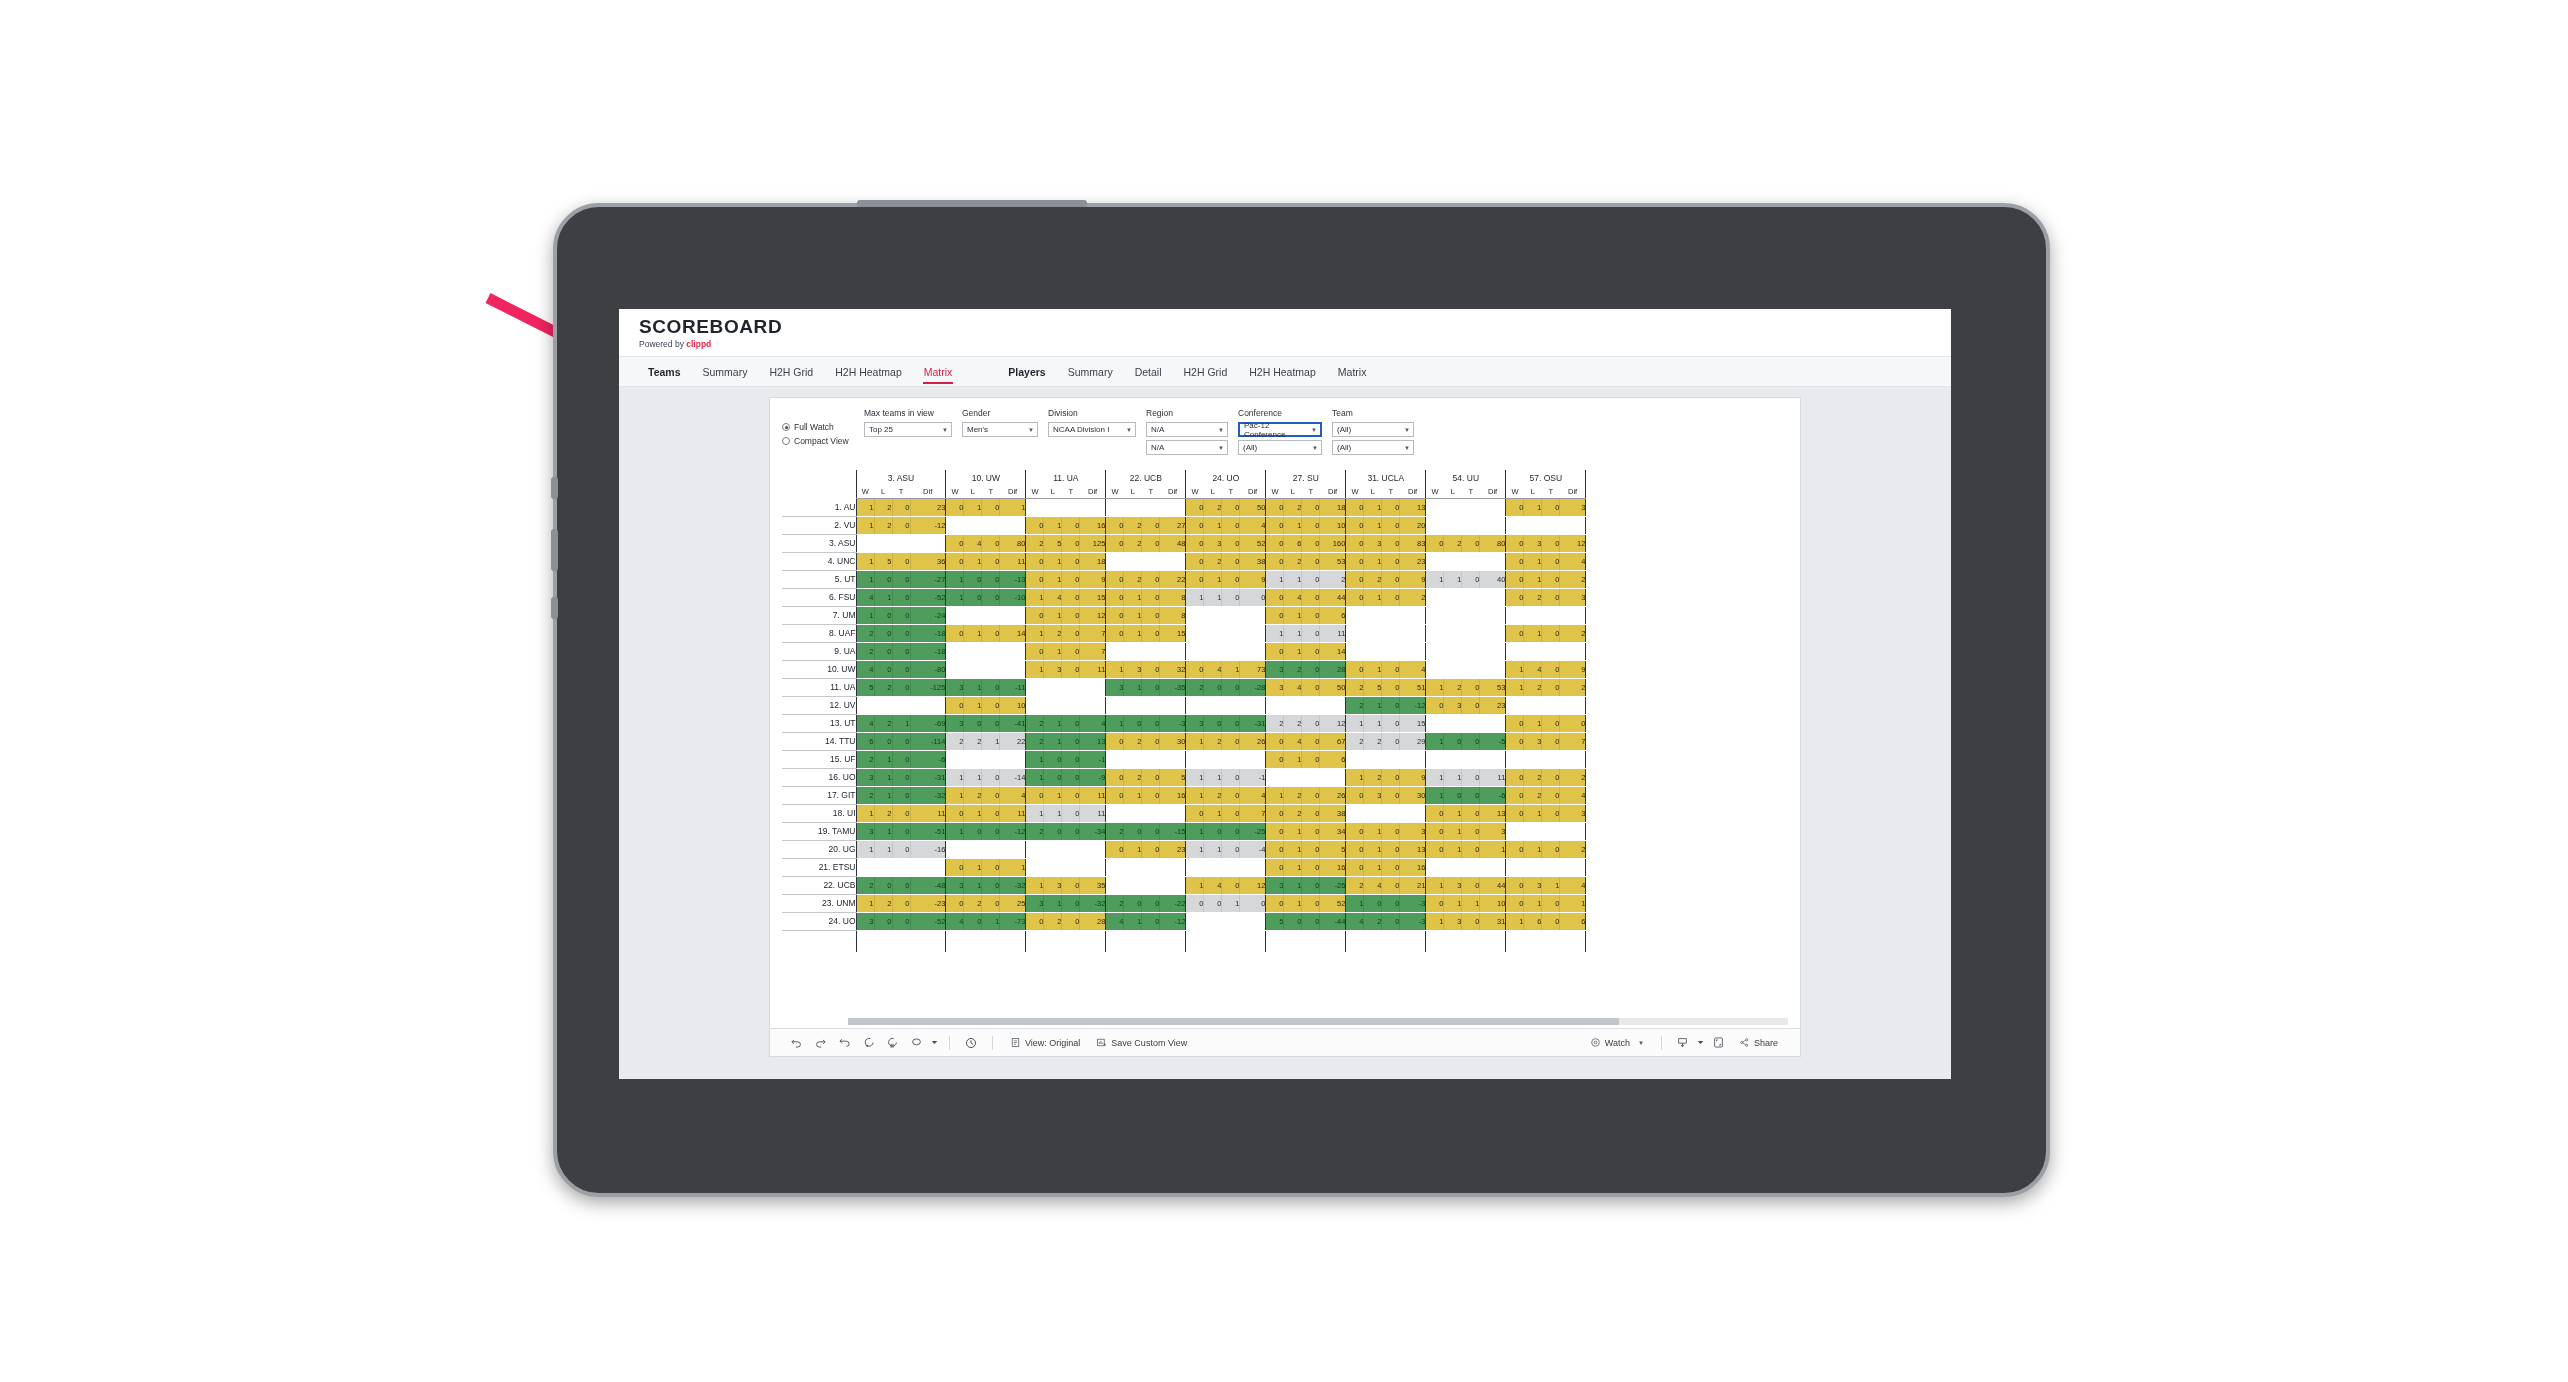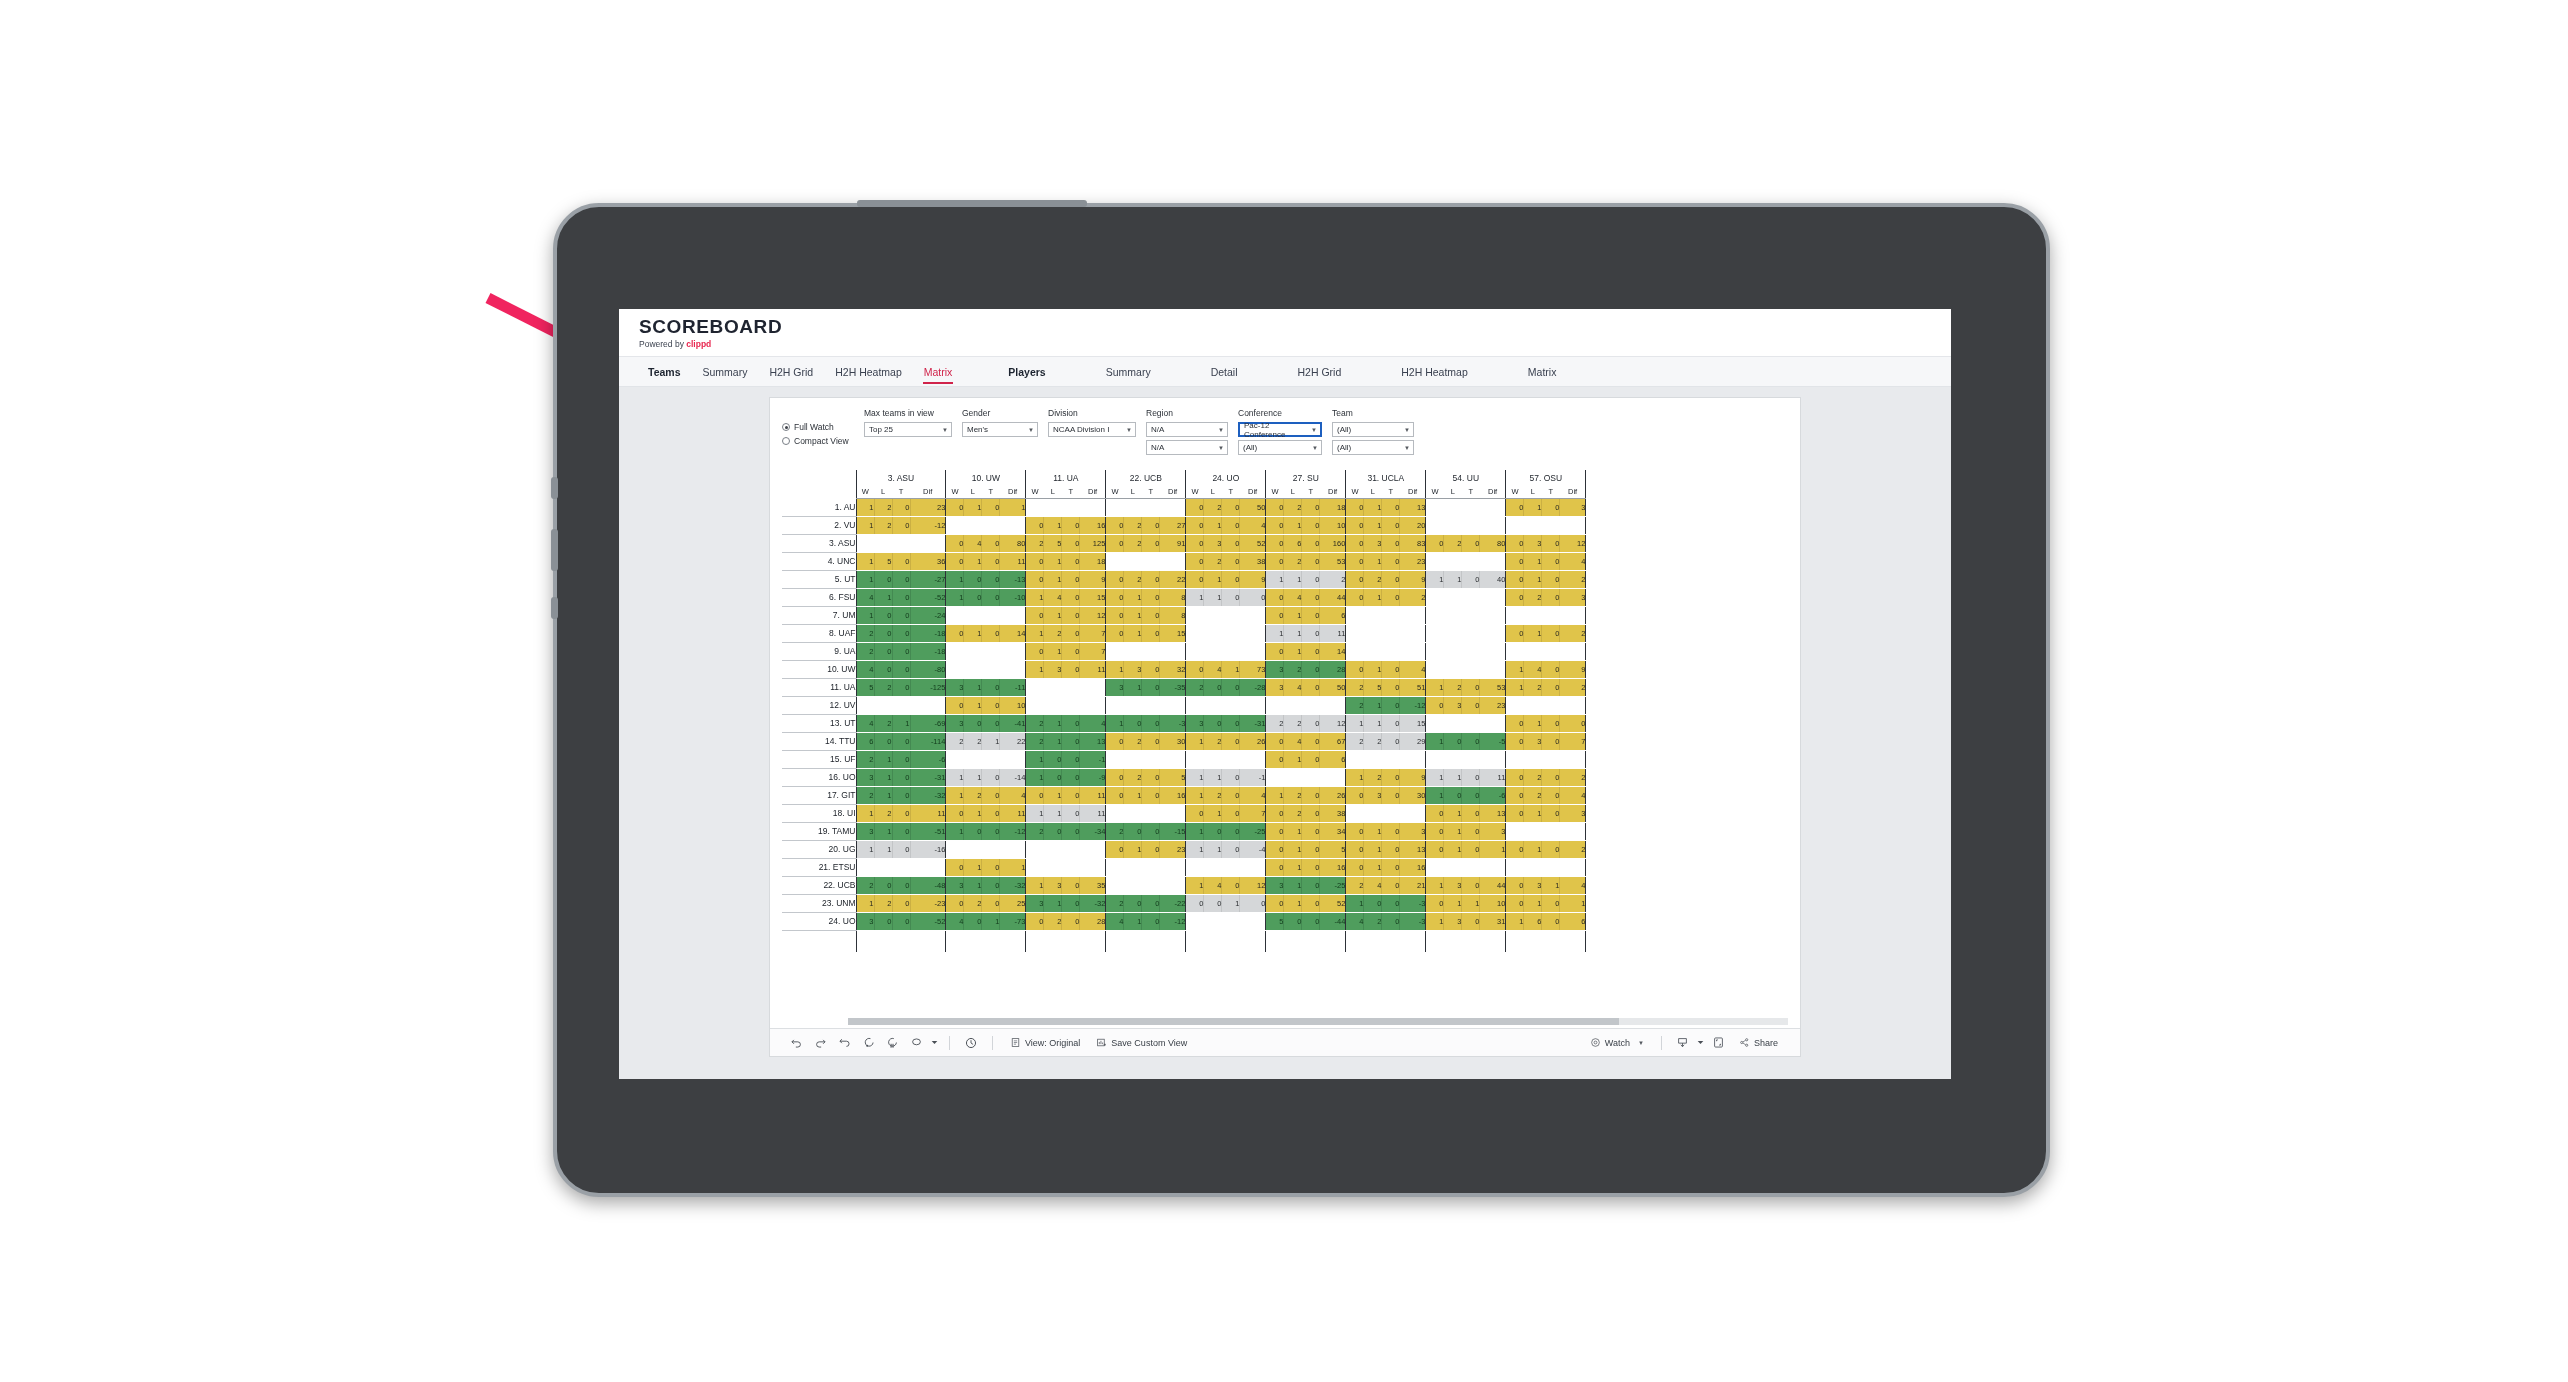--- a/index.html
+++ b/index.html
@@ -64,21 +64,21 @@
     border-bottom: 3px solid transparent;
   }
   .mainnav-item.active { border-bottom-color: #b4123a; color: #1a1f2b; }
 
   
   .subbar {
     height: 30px; background: #f6f7f9; display: flex; align-items: center;
     border-bottom: 1px solid #e1e4e8; padding-left: 18px;
   }
   .subgroup { display: flex; align-items: center; }
-  .subgroup.second { margin-left: 34px; gap: 38px; }
+  .subgroup.second { margin-left: 34px; }
   .subtab {
     font-size: 10.5px; color: #3a4150; padding: 0 11px; cursor: pointer;
     position: relative; line-height: 30px; height: 30px;
   }
   .subtab.head { font-weight: bold; color: #1d2430; }
   .subtab.active { color: #d0234a; }
   .subtab.active::after {
     content:""; position:absolute; left: 10px; right: 10px; bottom: 3px;
     height: 2px; background: #d0234a;
   }
@@ -442,21 +442,21 @@
                     <td class="cell v-y" style="width: 18px;">4</td>
                     <td class="cell v-y" style="width: 18px;">0</td>
                     <td class="cell v-y gend" style="width: 26px;">80</td>
                     <td class="cell v-y gstart" style="width: 18px;">2</td>
                     <td class="cell v-y" style="width: 18px;">5</td>
                     <td class="cell v-y" style="width: 18px;">0</td>
                     <td class="cell v-y gend" style="width: 26px;">125</td>
                     <td class="cell v-y gstart" style="width: 18px;">0</td>
                     <td class="cell v-y" style="width: 18px;">2</td>
                     <td class="cell v-y" style="width: 18px;">0</td>
-                    <td class="cell v-y gend" style="width: 26px;">91</td>
+                    <td class="cell v-y gend" style="width: 26px;">48</td>
                     <td class="cell v-y gstart" style="width: 18px;">0</td>
                     <td class="cell v-y" style="width: 18px;">3</td>
                     <td class="cell v-y" style="width: 18px;">0</td>
                     <td class="cell v-y gend" style="width: 26px;">52</td>
                     <td class="cell v-y gstart" style="width: 18px;">0</td>
                     <td class="cell v-y" style="width: 18px;">6</td>
                     <td class="cell v-y" style="width: 18px;">0</td>
                     <td class="cell v-y gend" style="width: 26px;">160</td>
                     <td class="cell v-y gstart" style="width: 18px;">0</td>
                     <td class="cell v-y" style="width: 18px;">3</td>

